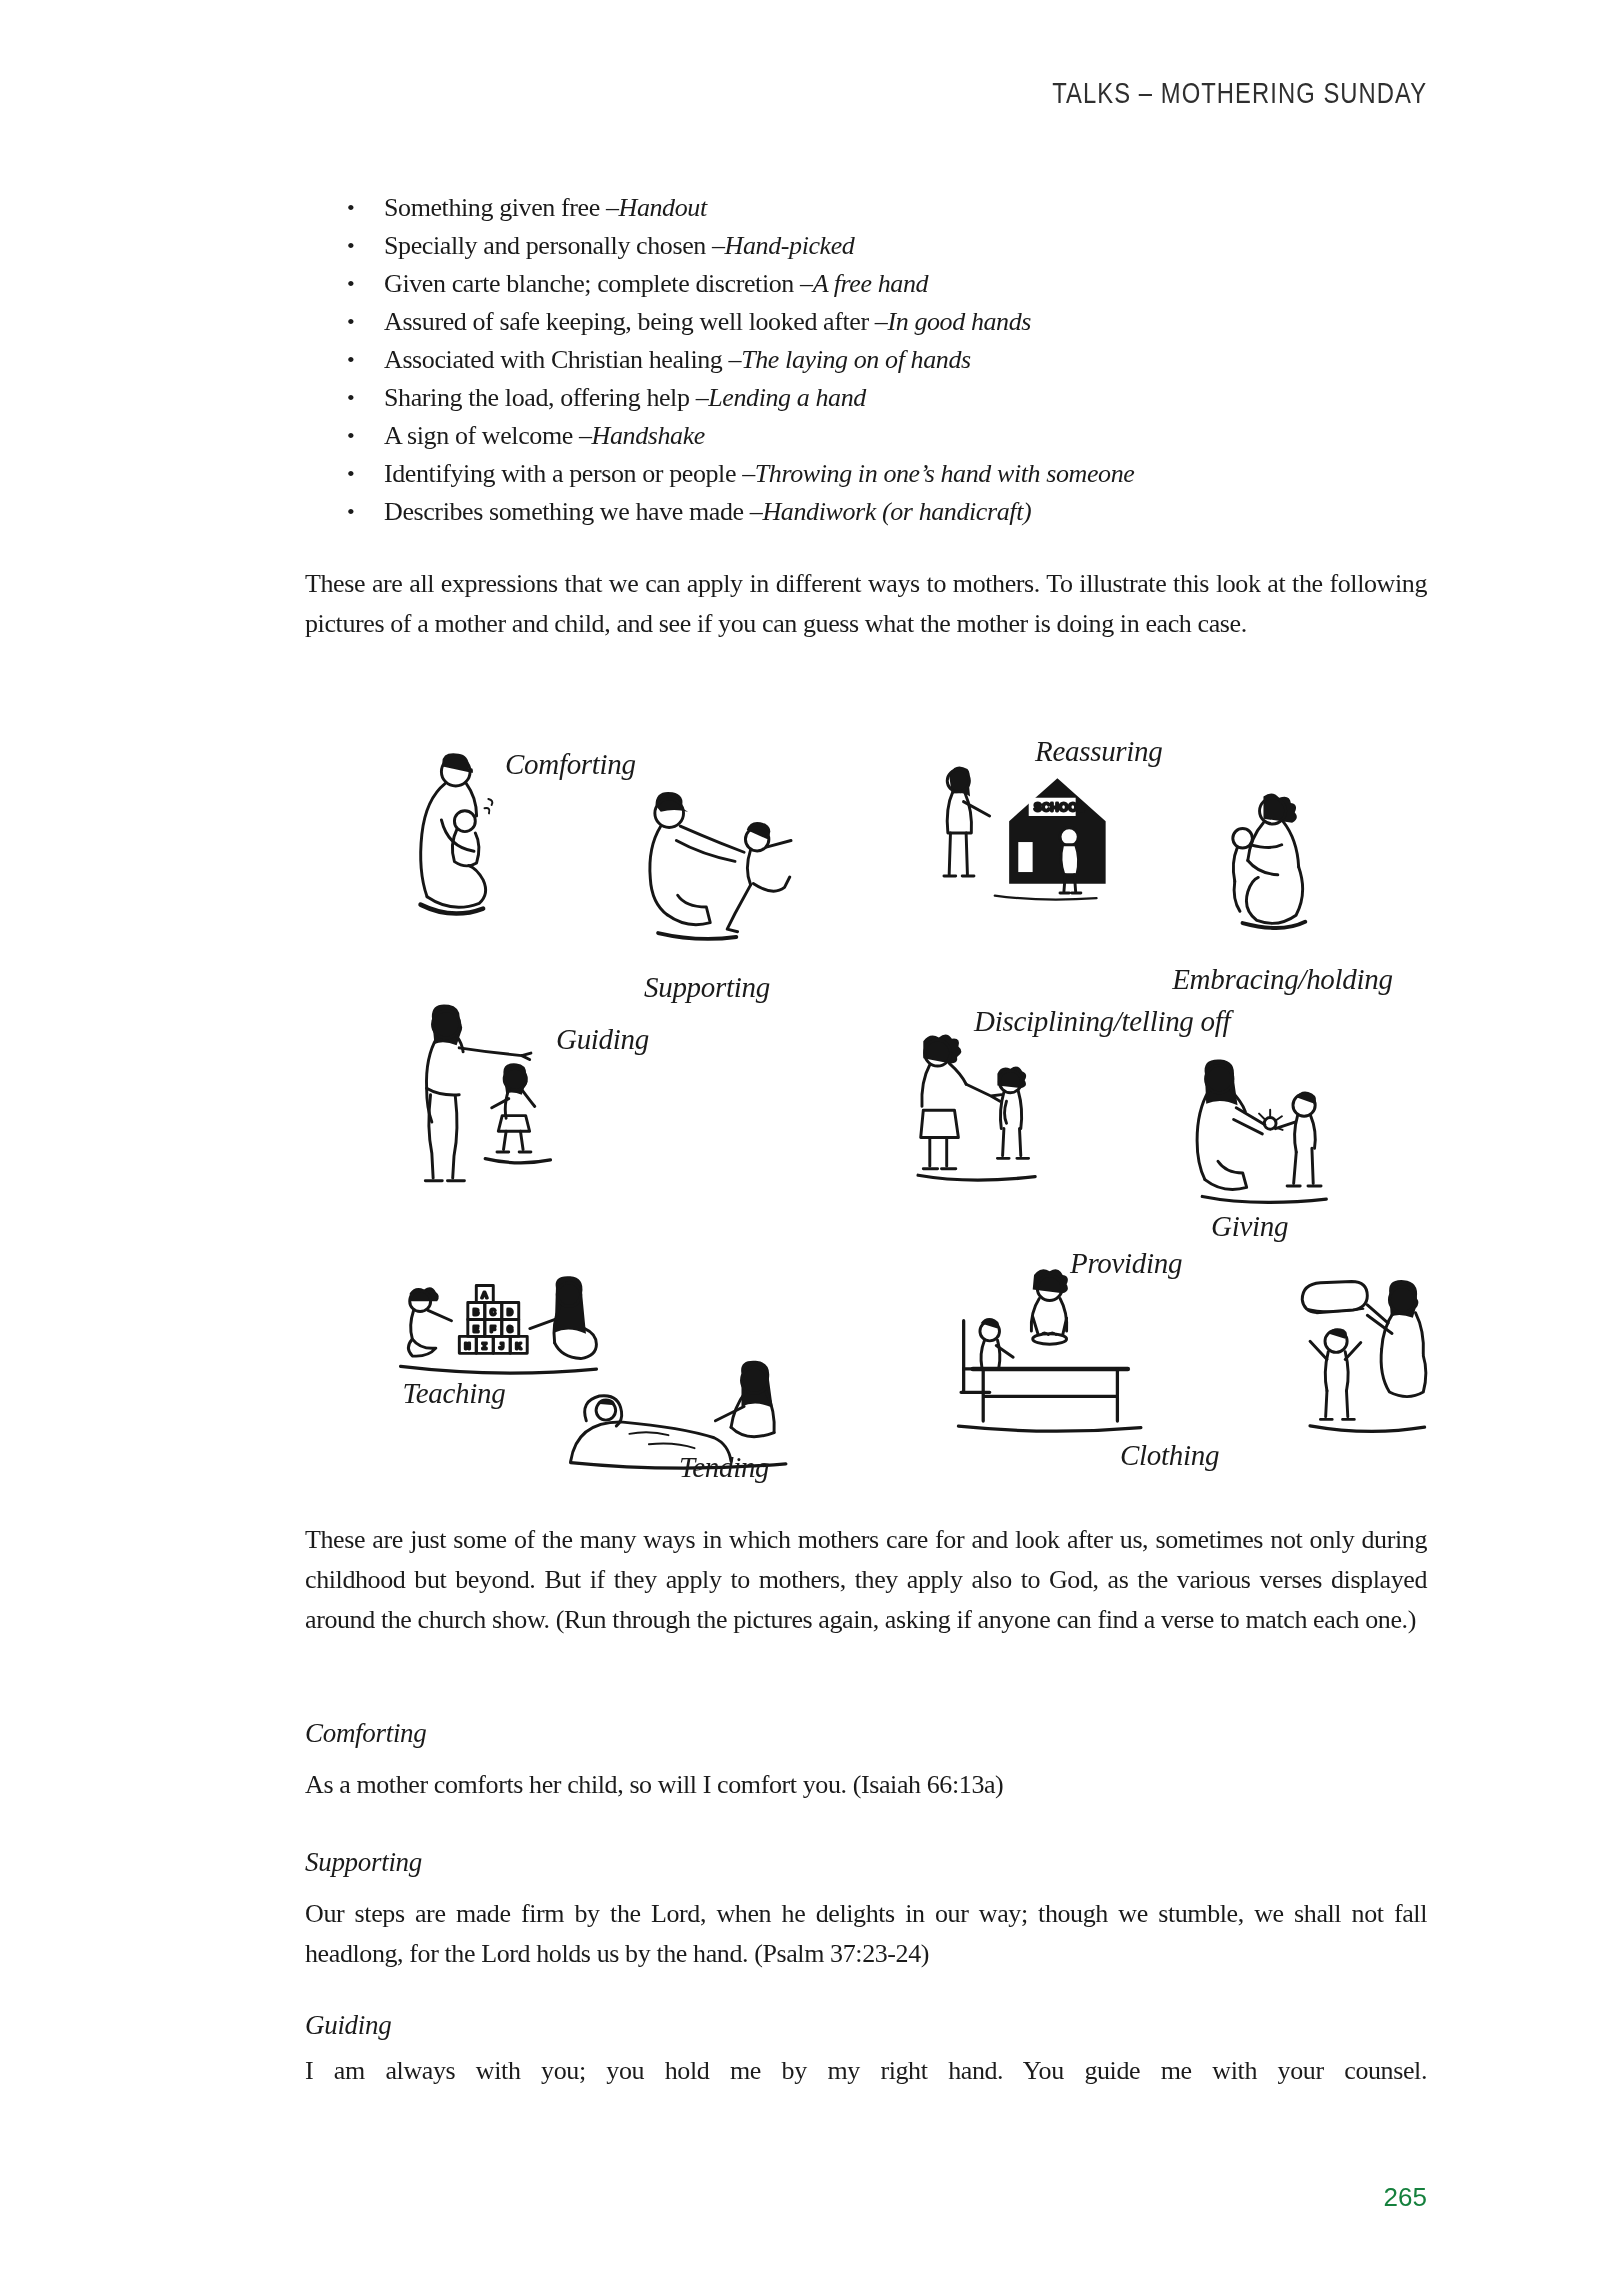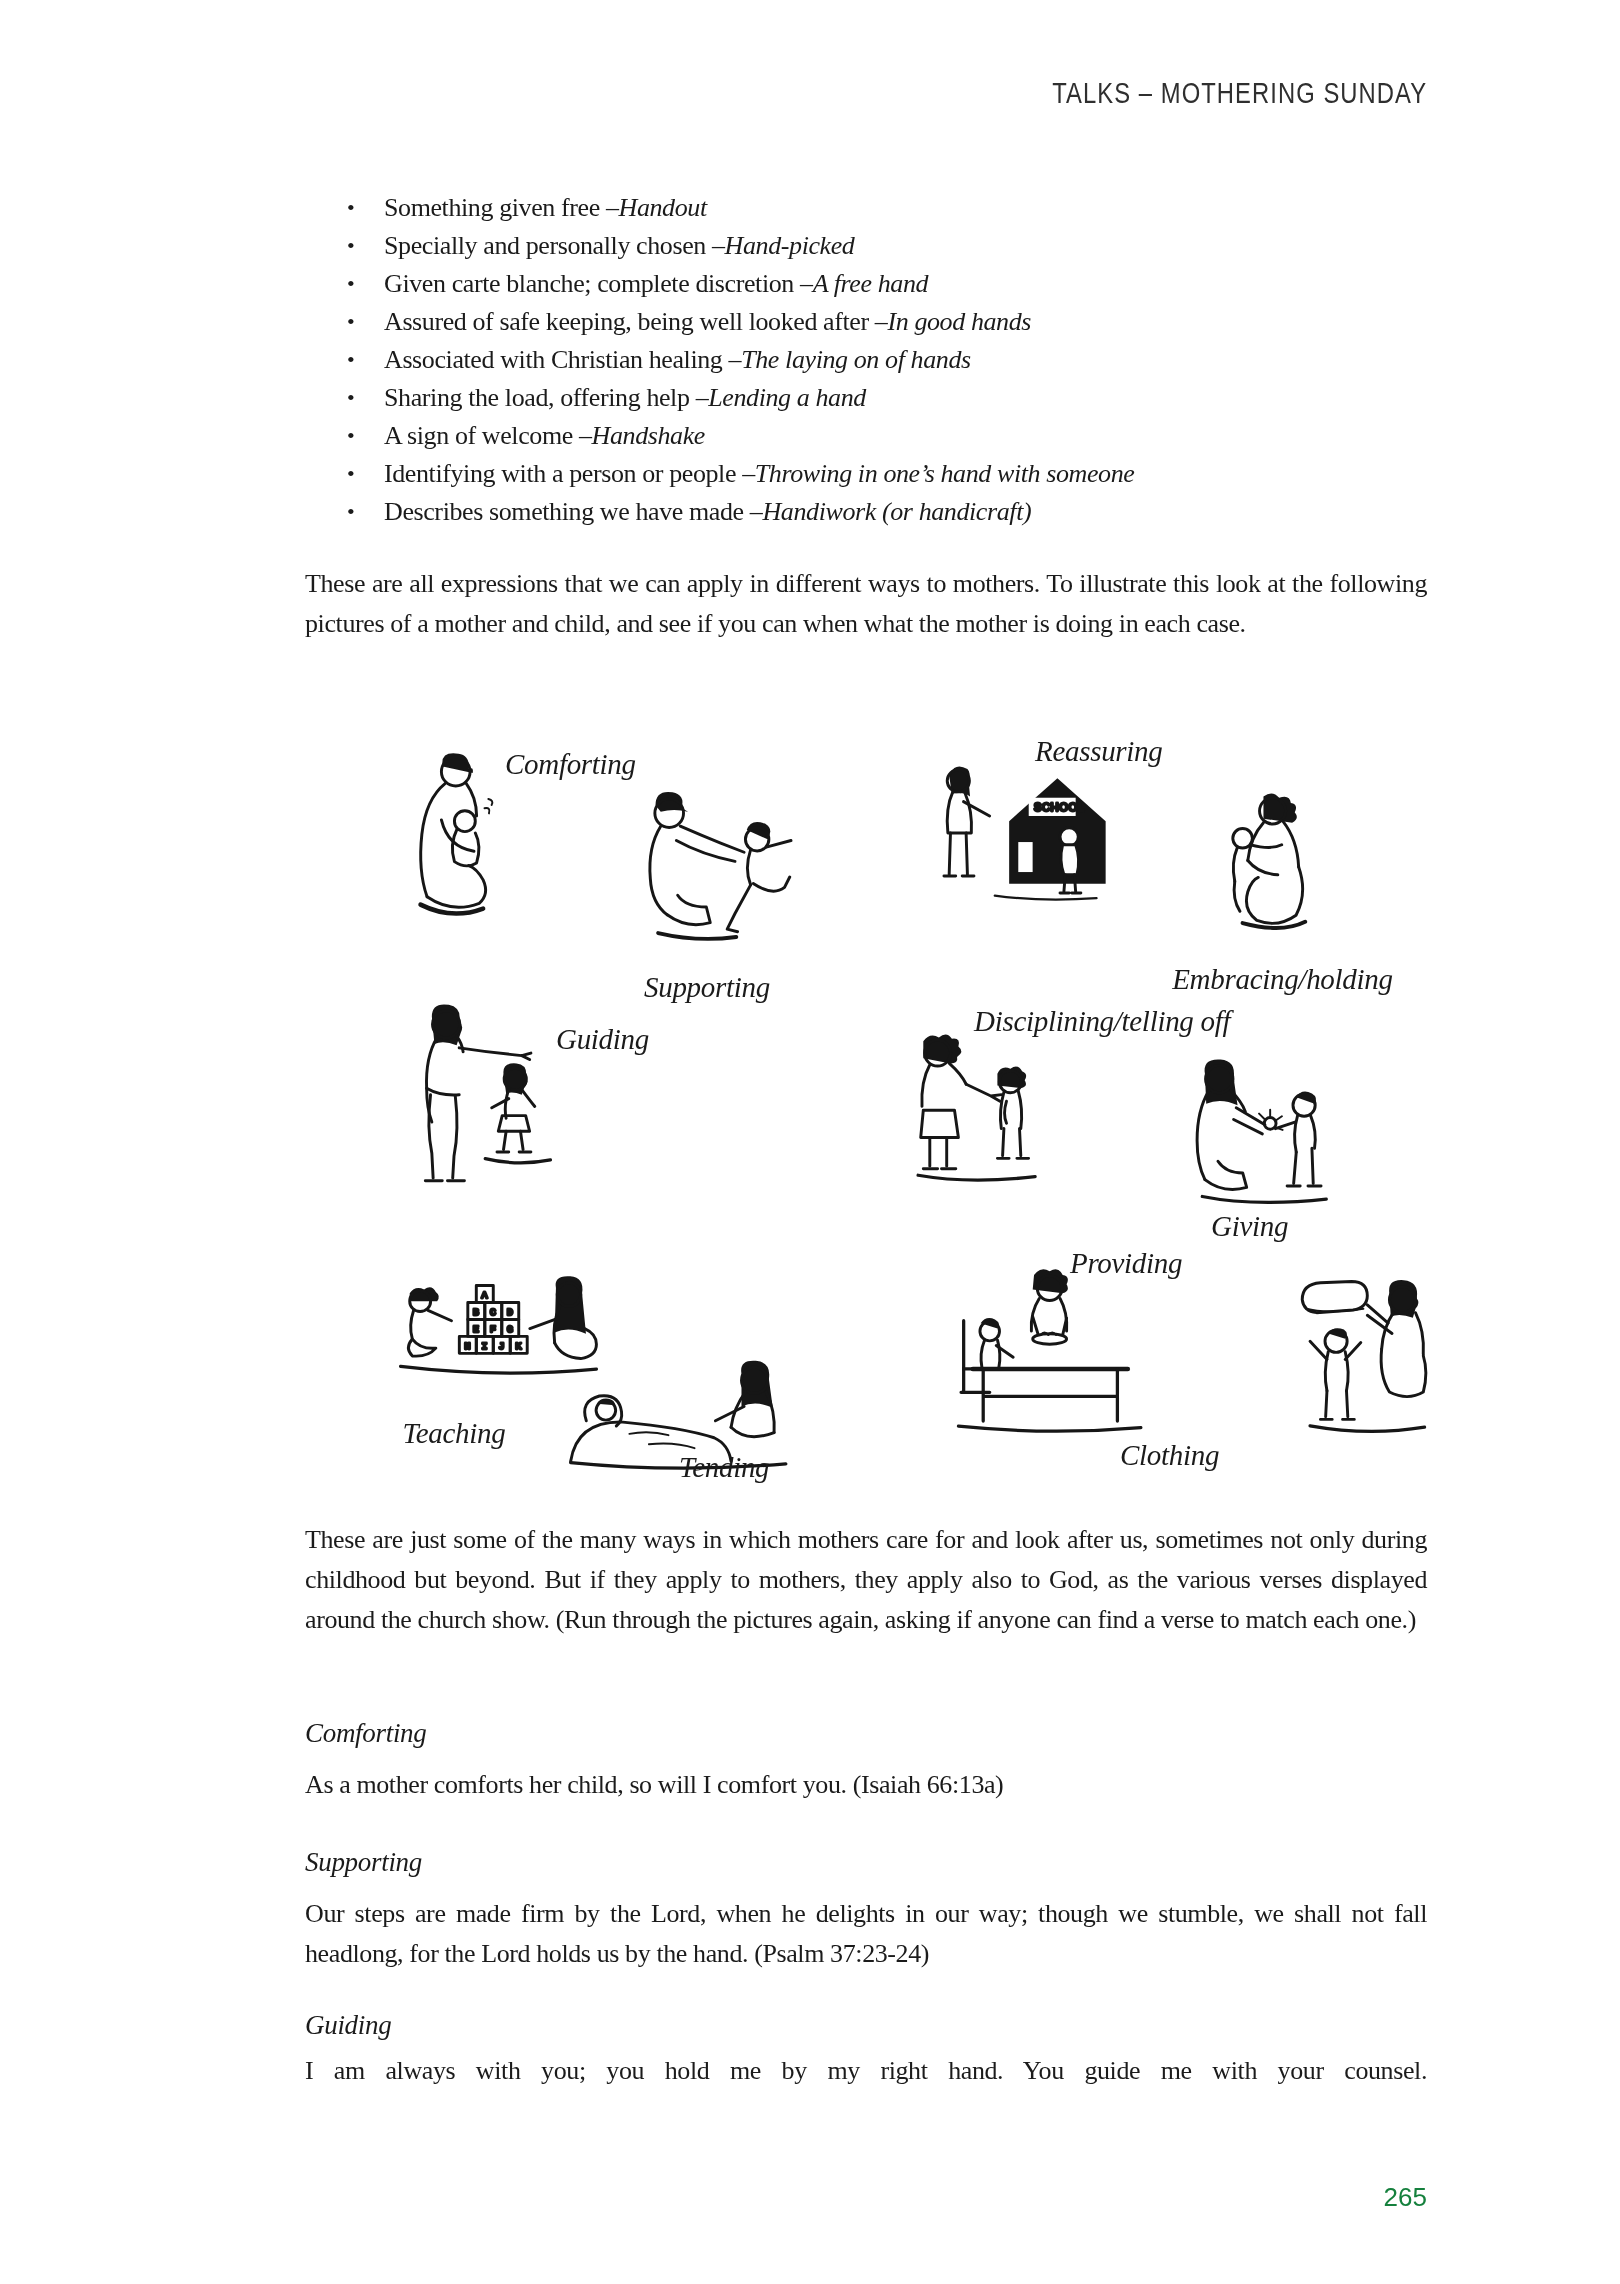--- a/index.html
+++ b/index.html
@@ -89,21 +89,21 @@
         <span class="b-plain">Identifying with a person or people – </span>
         <span class="b-italic">Throwing in one’s hand with someone</span>
       </div>
     <div class="bullet-row">
         <span class="dot">•</span>
         <span class="b-plain">Describes something we have made – </span>
         <span class="b-italic">Handiwork (or handicraft)</span>
       </div>
   </div>
 
-  <div class="para" id="para-intro">These are all expressions that we can apply in different ways to mothers. To illustrate this look at the following pictures of a mother and child, and see if you can when what the mother is doing in each case.</div>
+  <div class="para" id="para-intro">These are all expressions that we can apply in different ways to mothers. To illustrate this look at the following pictures of a mother and child, and see if you can guess what the mother is doing in each case.</div>
 
   <div class="illustrations">
 
     <div class="vignette" style="left:117px;top:23px;">
       <svg class="sketch" width="124" height="189" viewBox="0 0 190 290">
         <g fill="none" stroke="#161616" stroke-width="4.5" stroke-linecap="round" stroke-linejoin="round">
           <path d="M70,36 Q66,14 90,16 Q112,16 110,40 Q118,36 116,46 Z" fill="#161616" stroke="none"></path>
           <circle cx="90" cy="44" r="22"></circle>
           <path d="M74,62 Q44,86 38,140 Q32,196 46,236"></path>
           <path d="M106,62 Q122,84 122,112"></path>
@@ -279,21 +279,21 @@
           <text x="141" y="93" class="block-text">EFG</text>
           <text x="128" y="119" class="block-text">HIJK</text>
           <path d="M268,26 Q264,6 290,8 Q312,10 308,34 L314,96 Q288,84 266,94 Z" fill="#161616" stroke="none"></path>
           <circle cx="288" cy="36" r="18"></circle>
           <path d="M274,54 Q262,80 266,110"></path>
           <path d="M272,72 L228,88"></path>
           <path d="M266,110 Q276,132 306,134 Q330,130 330,112 Q330,96 312,88"></path>
           <path d="M30,146 q150,18 300,4" stroke-width="5"></path>
         </g>
       </svg>
-      <span class="vig-label" style="left:21.5px;top:106px;margin-top:40px;">Teaching</span>
+      <span class="vig-label" style="left:21.5px;top:106px;">Teaching</span>
     </div>
 
     <div class="vignette" style="left:271px;top:603px;">
       <svg class="sketch" width="261" height="163" viewBox="0 0 400 250">
         <g fill="none" stroke="#161616" stroke-width="4.5" stroke-linecap="round" stroke-linejoin="round">
           <path d="M30,212 Q40,150 110,152 Q200,160 250,176 Q272,186 276,212"></path>
           <path d="M54,150 Q44,120 74,112 Q104,108 108,136 Q110,150 100,158"></path>
           <circle cx="84" cy="134" r="15"></circle>
           <path d="M70,124 q6,-10 18,-8 q10,2 10,10 Z" fill="#161616" stroke="none"></path>
           <path d="M120,170 q30,-6 60,2 M150,186 q40,-4 70,6" stroke-width="3"></path>

